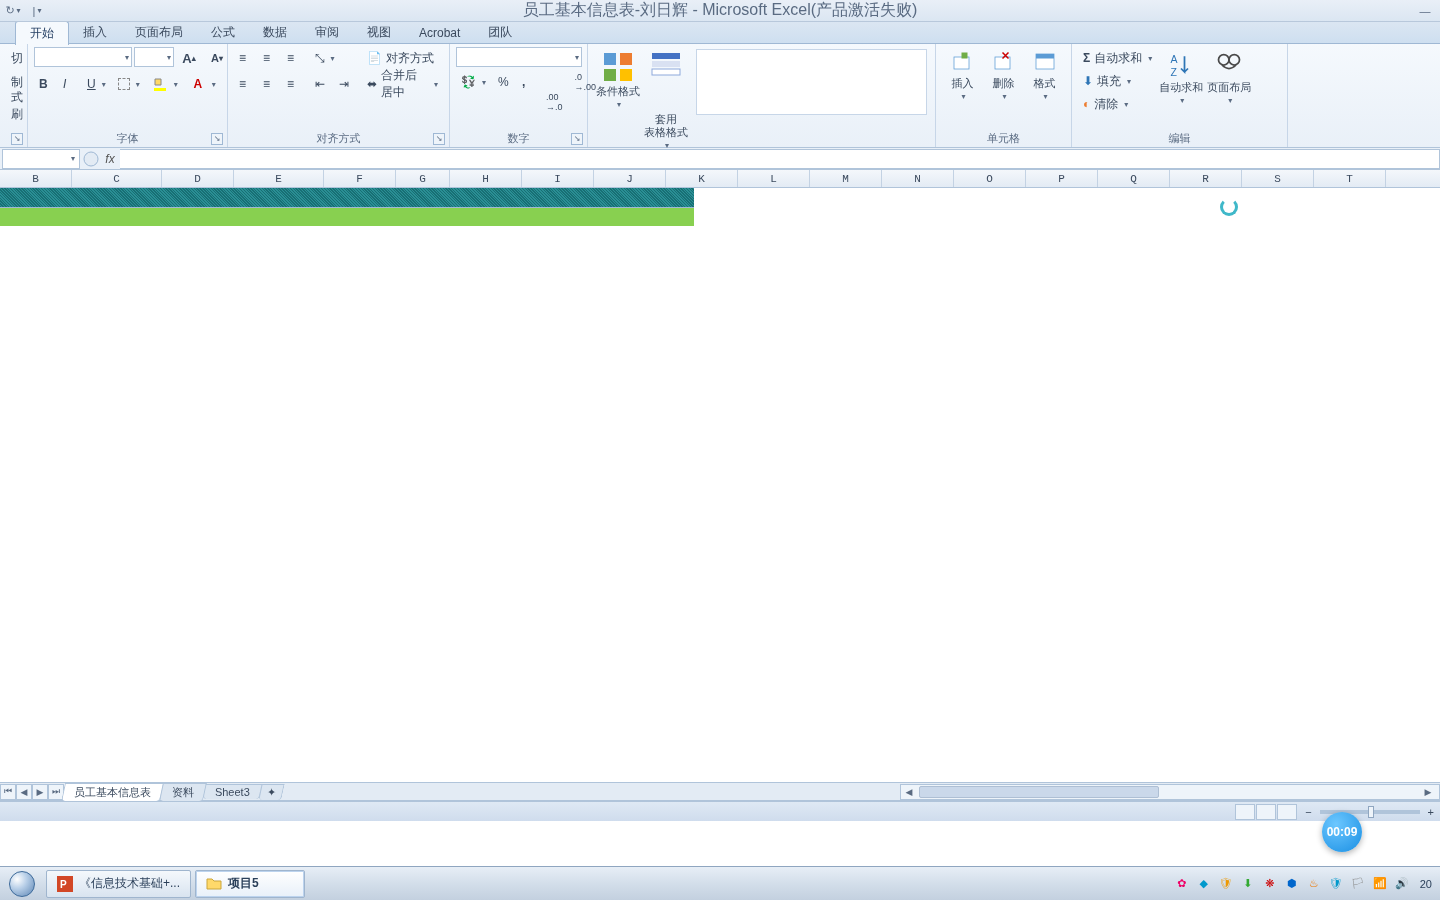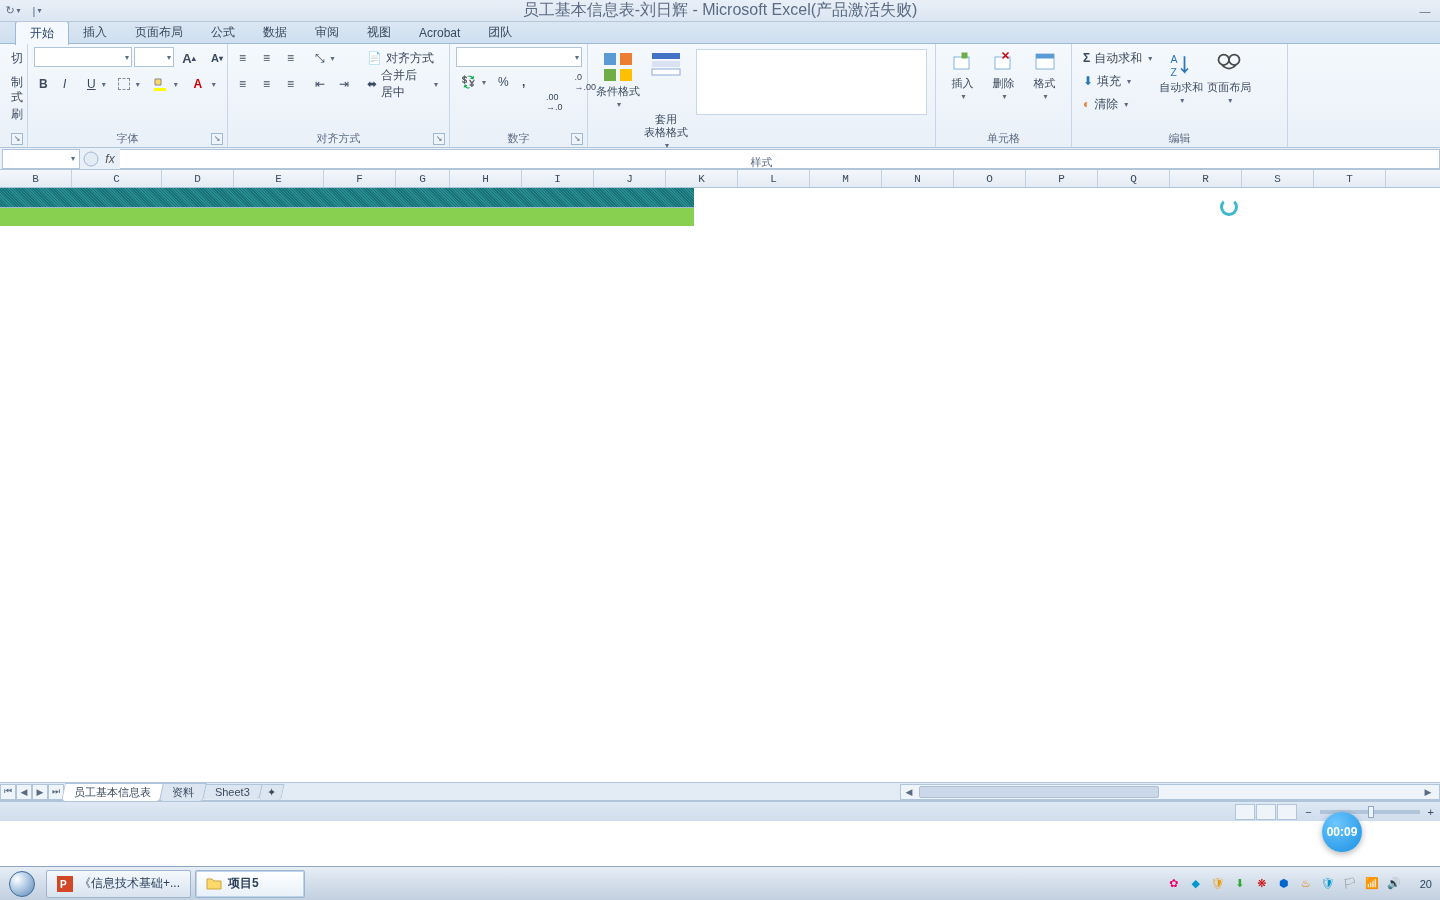--- a/index.html
+++ b/index.html
@@ -76,21 +76,21 @@
   
   
   .taskbar { position:absolute; bottom:0; left:0; right:0; height:34px; background: linear-gradient(#e7eef6,#d3deea 50%,#c3d0df); border-top:1px solid #8fa6c0; display:flex; align-items:center;}
   .startbtn { width:44px; height:34px; display:flex; align-items:center; justify-content:center;}
   .startorb { width:26px; height:26px; border-radius:50%; background: radial-gradient(circle at 30% 30%, #fff, #b8cfe8 40%, #5c85b4); border:1px solid #3d6a9a;}
   .taskbtn { height:28px; padding:0 10px; margin:0 2px; background: linear-gradient(#f4f8fc,#d9e4f0); border:1px solid #9fb5ce; border-radius:2px; display:flex; align-items:center; gap:6px; font-size:12px; color:#2a3f59; cursor:pointer; min-width:110px;}
   .taskbtn.active { background: linear-gradient(#fff,#e8f0f9); box-shadow: inset 0 0 0 1px #bcd3ee; font-weight: bold;}
   .taskbtn .ico{width:16px;height:16px;}
   .tray { margin-left:auto; display:flex; align-items:center; gap:6px; padding-right:8px;}
   .trayicon { width:16px; height:16px; display:flex; align-items:center; justify-content:center; font-size:11px; cursor:pointer;}
-  .clock-lbl { color:#2a3f59; font-size:11px; margin-left:12px;}
+  .clock-lbl { color:#2a3f59; font-size:11px; margin-left:4px;}
   
   .badge-timer { position:absolute; right:78px; bottom:48px; width:40px; height:40px; border-radius:50%; background: radial-gradient(circle at 35% 30%, #6cc7ff, #1a8fe3); color:#fff; display:flex; align-items:center; justify-content:center; font-size:12px; font-weight:bold; box-shadow:0 2px 6px rgba(0,0,0,.3);}
   
   svg { display:block; }
 </style>
 </head>
 <body>
 
 <div class="titlebar">
   <div class="qat">
@@ -292,21 +292,20 @@
             <rect x="2" y="2" width="28" height="6" fill="#4472c4"></rect>
             <rect x="2" y="10" width="28" height="6" fill="#d9e1f2"></rect>
             <rect x="2" y="18" width="28" height="6" fill="#fff" stroke="#8ea9db"></rect>
           </svg>
         <span style="white-space:pre-line;margin-top:28px;">套用
 表格格式</span>
           <span class="dd">▾</span>
       </div>
       <div style="flex:1; border:1px solid #c7d6e8; background:#fff; margin:2px 2px 2px 6px; height:66px;"></div>
     </div>
-    <div class="rgroup-title">样式</div>
   </div>
 
   <div class="rgroup" style="width:136px;">
     <div class="rgroup-body">
       <div class="bigbtn" style="width:42px;">
         <svg class="ico" viewBox="0 0 32 32" style="width:24px;height:24px;">
             <rect x="4" y="8" width="20" height="16" fill="#fff" stroke="#5b9bd5"></rect>
             <rect x="14" y="2" width="8" height="8" fill="#70ad47"></rect>
           </svg>
         <span>插入</span>

